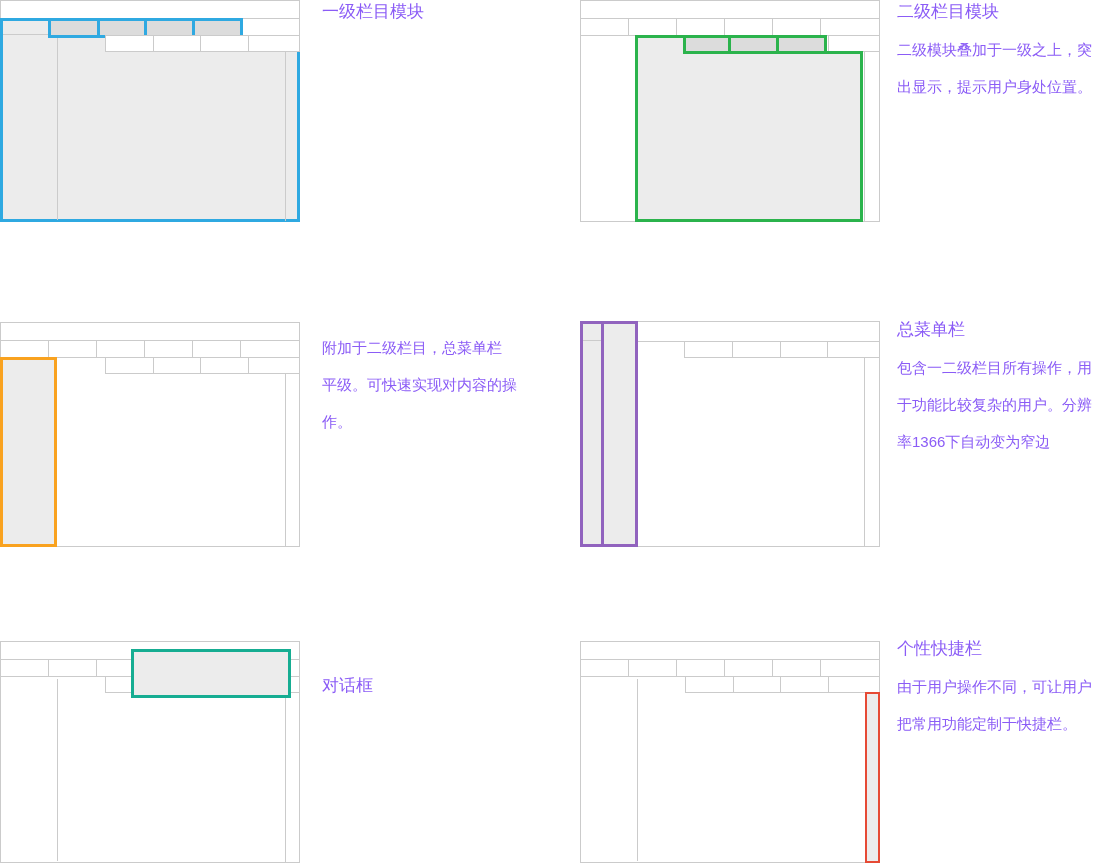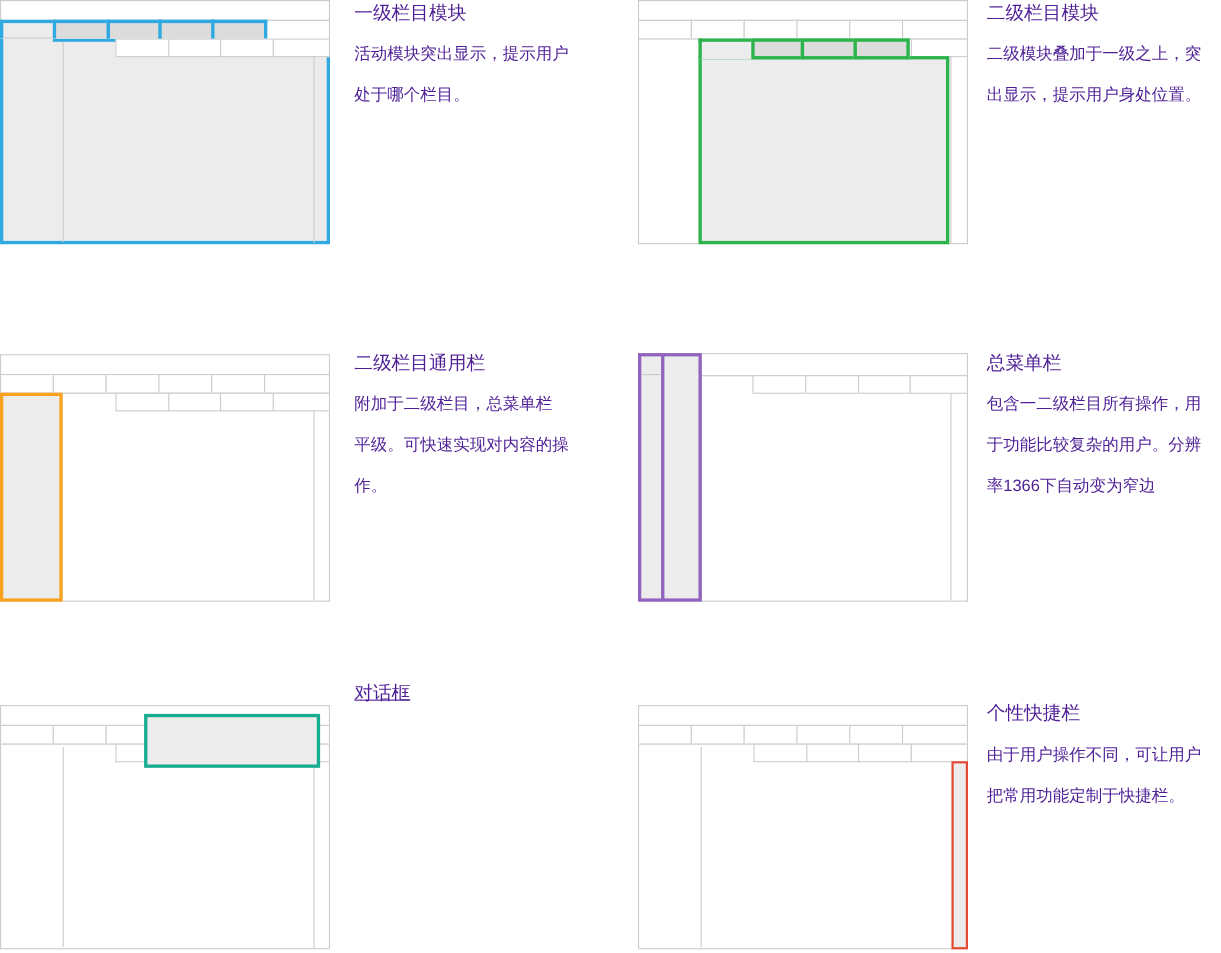--- a/index.html
+++ b/index.html
@@ -4,21 +4,21 @@
 <style>
   html,body{margin:0;padding:0;background:#fff;}
   .canvas{
     position:relative;width:1110px;height:866px;background:#fff;
     font-family:"Liberation Sans", sans-serif;
     --bd:#cbcbcb; overflow:hidden;
   }
   .canvas div{box-sizing:border-box;}
 
   
-  .tblock{position:absolute;width:218px;color:#4c1d95;}
+  .tblock{position:absolute;width:218px;color:#8b5cf6;}
   .tb-title{font-size:17px;line-height:20px;font-weight:400;}
   .tb-body{margin-top:9px;font-size:15px;line-height:37px;white-space:pre-line;}
 
   
   .wf{position:absolute;background:#fff;}
   .wf div{position:absolute;}
   .hd{left:0;top:0;width:300px;height:19px;background:#fff;border:1px solid var(--bd);}
   .trc{top:18px;height:18px;background:#fff;border:1px solid var(--bd);}
   .trc.c1{left:0;width:49px}.trc.c2{left:48px;width:49px}.trc.c3{left:96px;width:49px}
   .trc.c4{left:144px;width:49px}.trc.c5{left:192px;width:49px}.trc.c6{left:240px;width:60px}
@@ -84,22 +84,20 @@
       <div class="tb t1"></div>
       <div class="tb t2"></div>
       <div class="tb t3"></div>
       <div class="tb t4"></div>
     </div>
     <div class="patch1"></div>
   </div>
 
   <div class="tblock" style="left:322px;top:2px;">
     <div class="tb-title">一级栏目模块</div>
-    <div class="tb-body">活动模块突出显示，提示用户
-处于哪个栏目。</div>
   </div>
 
   <div class="wf" style="left: 580px; width: 300px; height: 222px; --accent: #2bb34c;">
     <div class="hd"></div>
     <div class="trc c1"></div>
     <div class="trc c2"></div>
     <div class="trc c3"></div>
     <div class="trc c4"></div>
     <div class="trc c5"></div>
     <div class="trc c6"></div>
@@ -130,21 +128,20 @@
     <div class="main"></div>
     <div class="stc s1"></div>
     <div class="stc s2"></div>
     <div class="stc s3"></div>
     <div class="stc s4"></div>
     <div class="nline"></div>
     <div class="o-bar"></div>
   </div>
 
   <div class="tblock" style="left:322px;top:320px;">
-    <div class="tb-title">二级栏目通用栏</div>
     <div class="tb-body">附加于二级栏目，总菜单栏
 平级。可快速实现对内容的操
 作。</div>
   </div>
 
   <div class="wf" style="left: 580px; top: 321px; width: 300px; height: 226px; --accent: #9163be;">
     <div class="p-main"></div>
     <div class="p-hd"></div>
     <div class="p-stc s1"></div>
     <div class="p-stc s2"></div>
@@ -174,21 +171,21 @@
     <div class="main"></div>
     <div class="sline"></div>
     <div class="stc s1"></div>
     <div class="stc s2"></div>
     <div class="stc s3"></div>
     <div class="stc s4"></div>
     <div class="nline"></div>
     <div class="dlg"></div>
   </div>
 
-  <div class="tblock" style="left:322px;top:620px;text-decoration:underline;">
+  <div class="tblock" style="left:322px;top:676px;">
     <div class="tb-title">对话框</div>
   </div>
 
   <div class="wf" style="left: 580px; top: 641px; width: 300px; height: 222px; --accent: #e64a35;">
     <div class="hd"></div>
     <div class="trc c1"></div>
     <div class="trc c2"></div>
     <div class="trc c3"></div>
     <div class="trc c4"></div>
     <div class="trc c5"></div>

